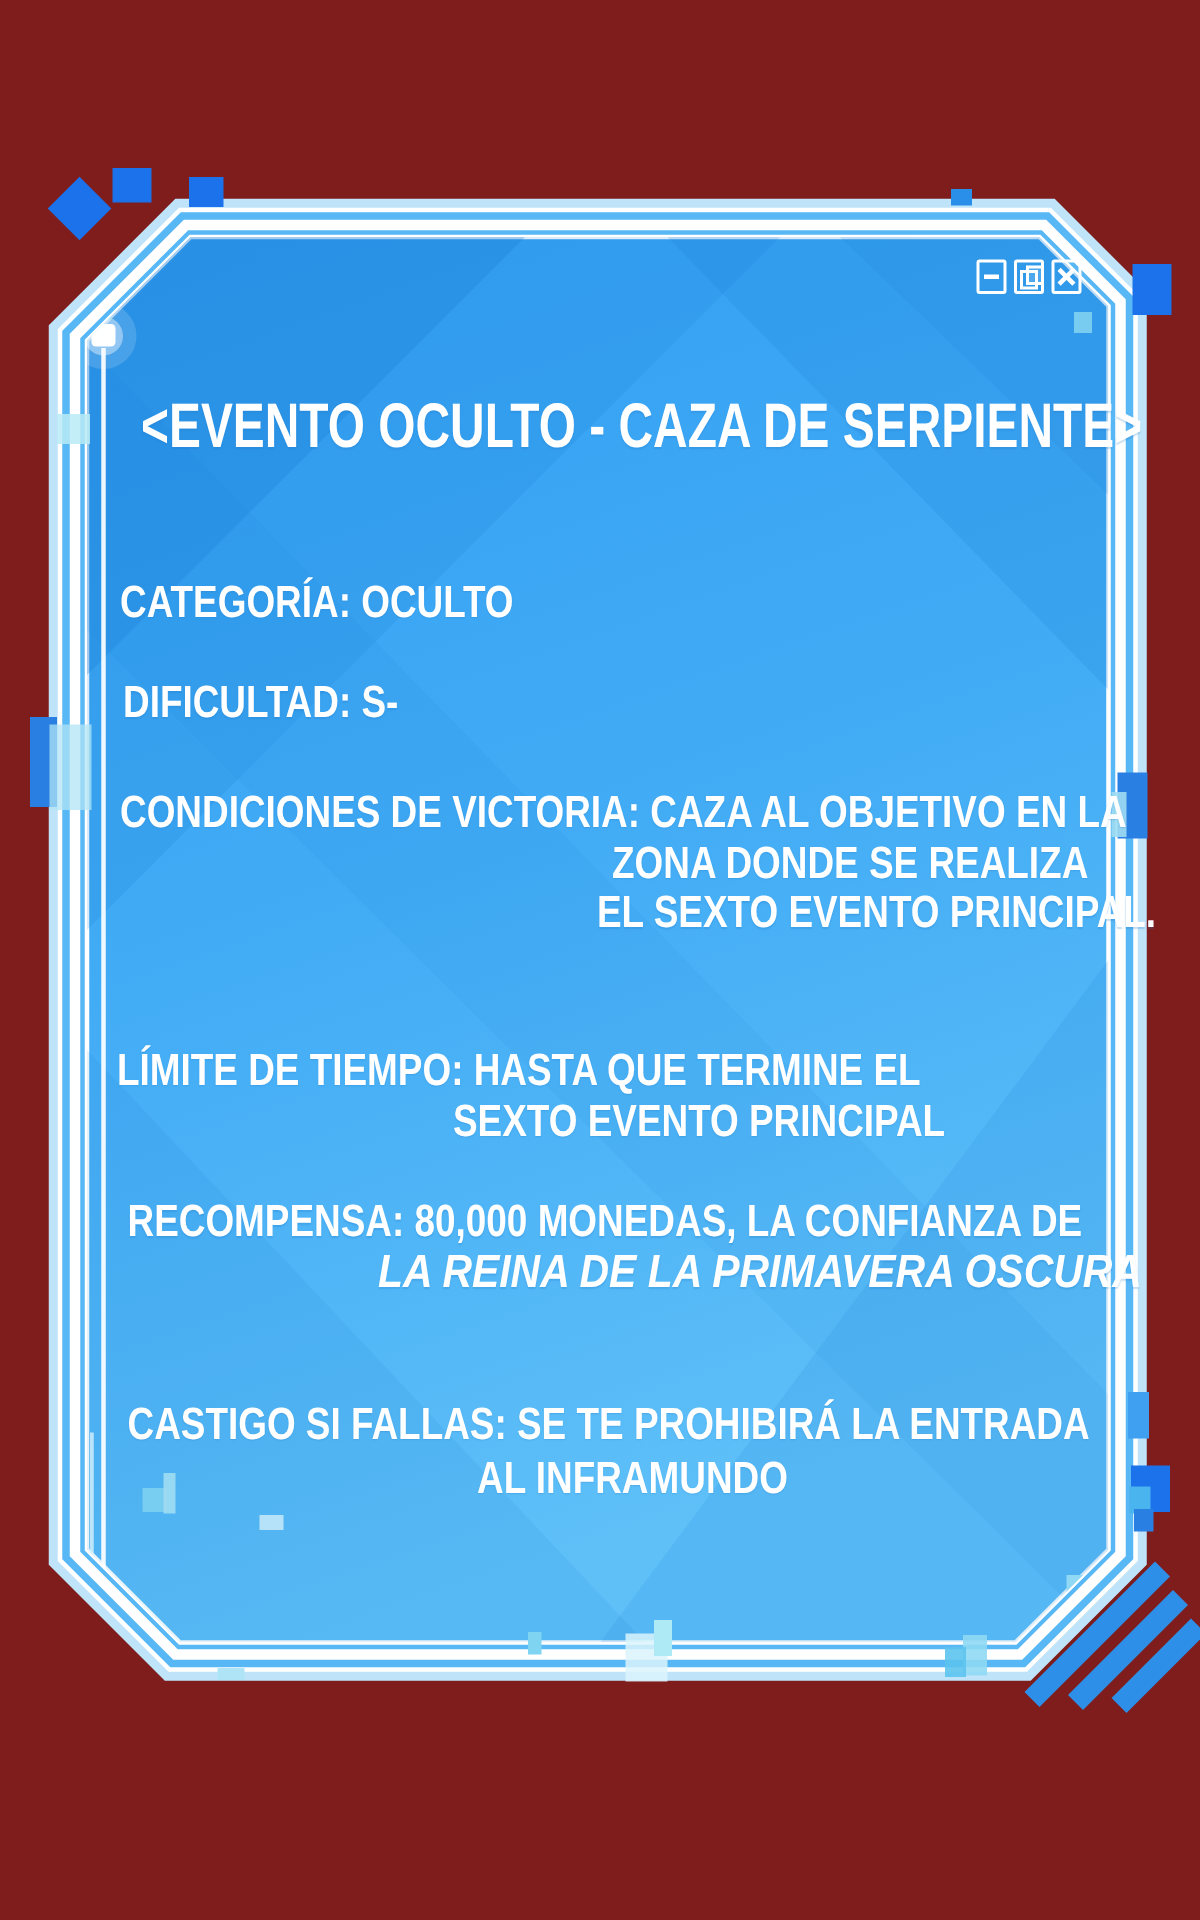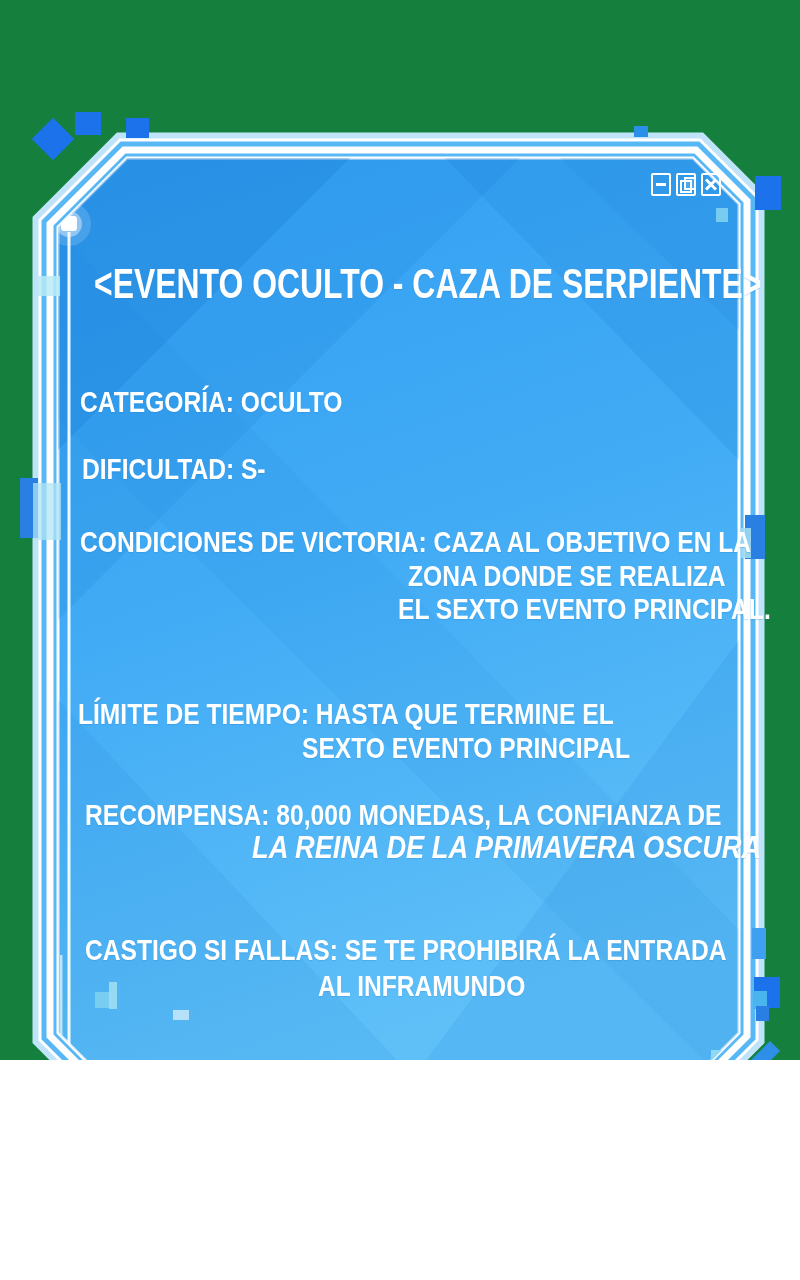--- a/index.html
+++ b/index.html
@@ -1,17 +1,17 @@
 <!DOCTYPE html>
 <html><head>
 <meta charset="utf-8">
 <style>
   html,body{margin:0;padding:0;background:#ffffff;}
   .stage{
-    position:relative;width:800px;height:1060px;background:#15803d;overflow:hidden;
+    position:relative;width:800px;height:1280px;background:#7f1d1d;overflow:hidden;
     font-family:"Liberation Sans",sans-serif;
   }
   .deco-svg{position:absolute;left:0;top:0;}
   .line{
     position:absolute;color:#ffffff;font-weight:bold;font-size:30px;line-height:34px;
     white-space:nowrap;transform:scaleX(0.82);transform-origin:left top;
     text-shadow:0 1px 1px rgba(30,120,200,0.25);
   }
   .title-line{font-size:42px;line-height:48px;transform:scaleX(0.76);}
   .italic-line{font-style:italic;font-size:31px;transform:scaleX(0.88);}

